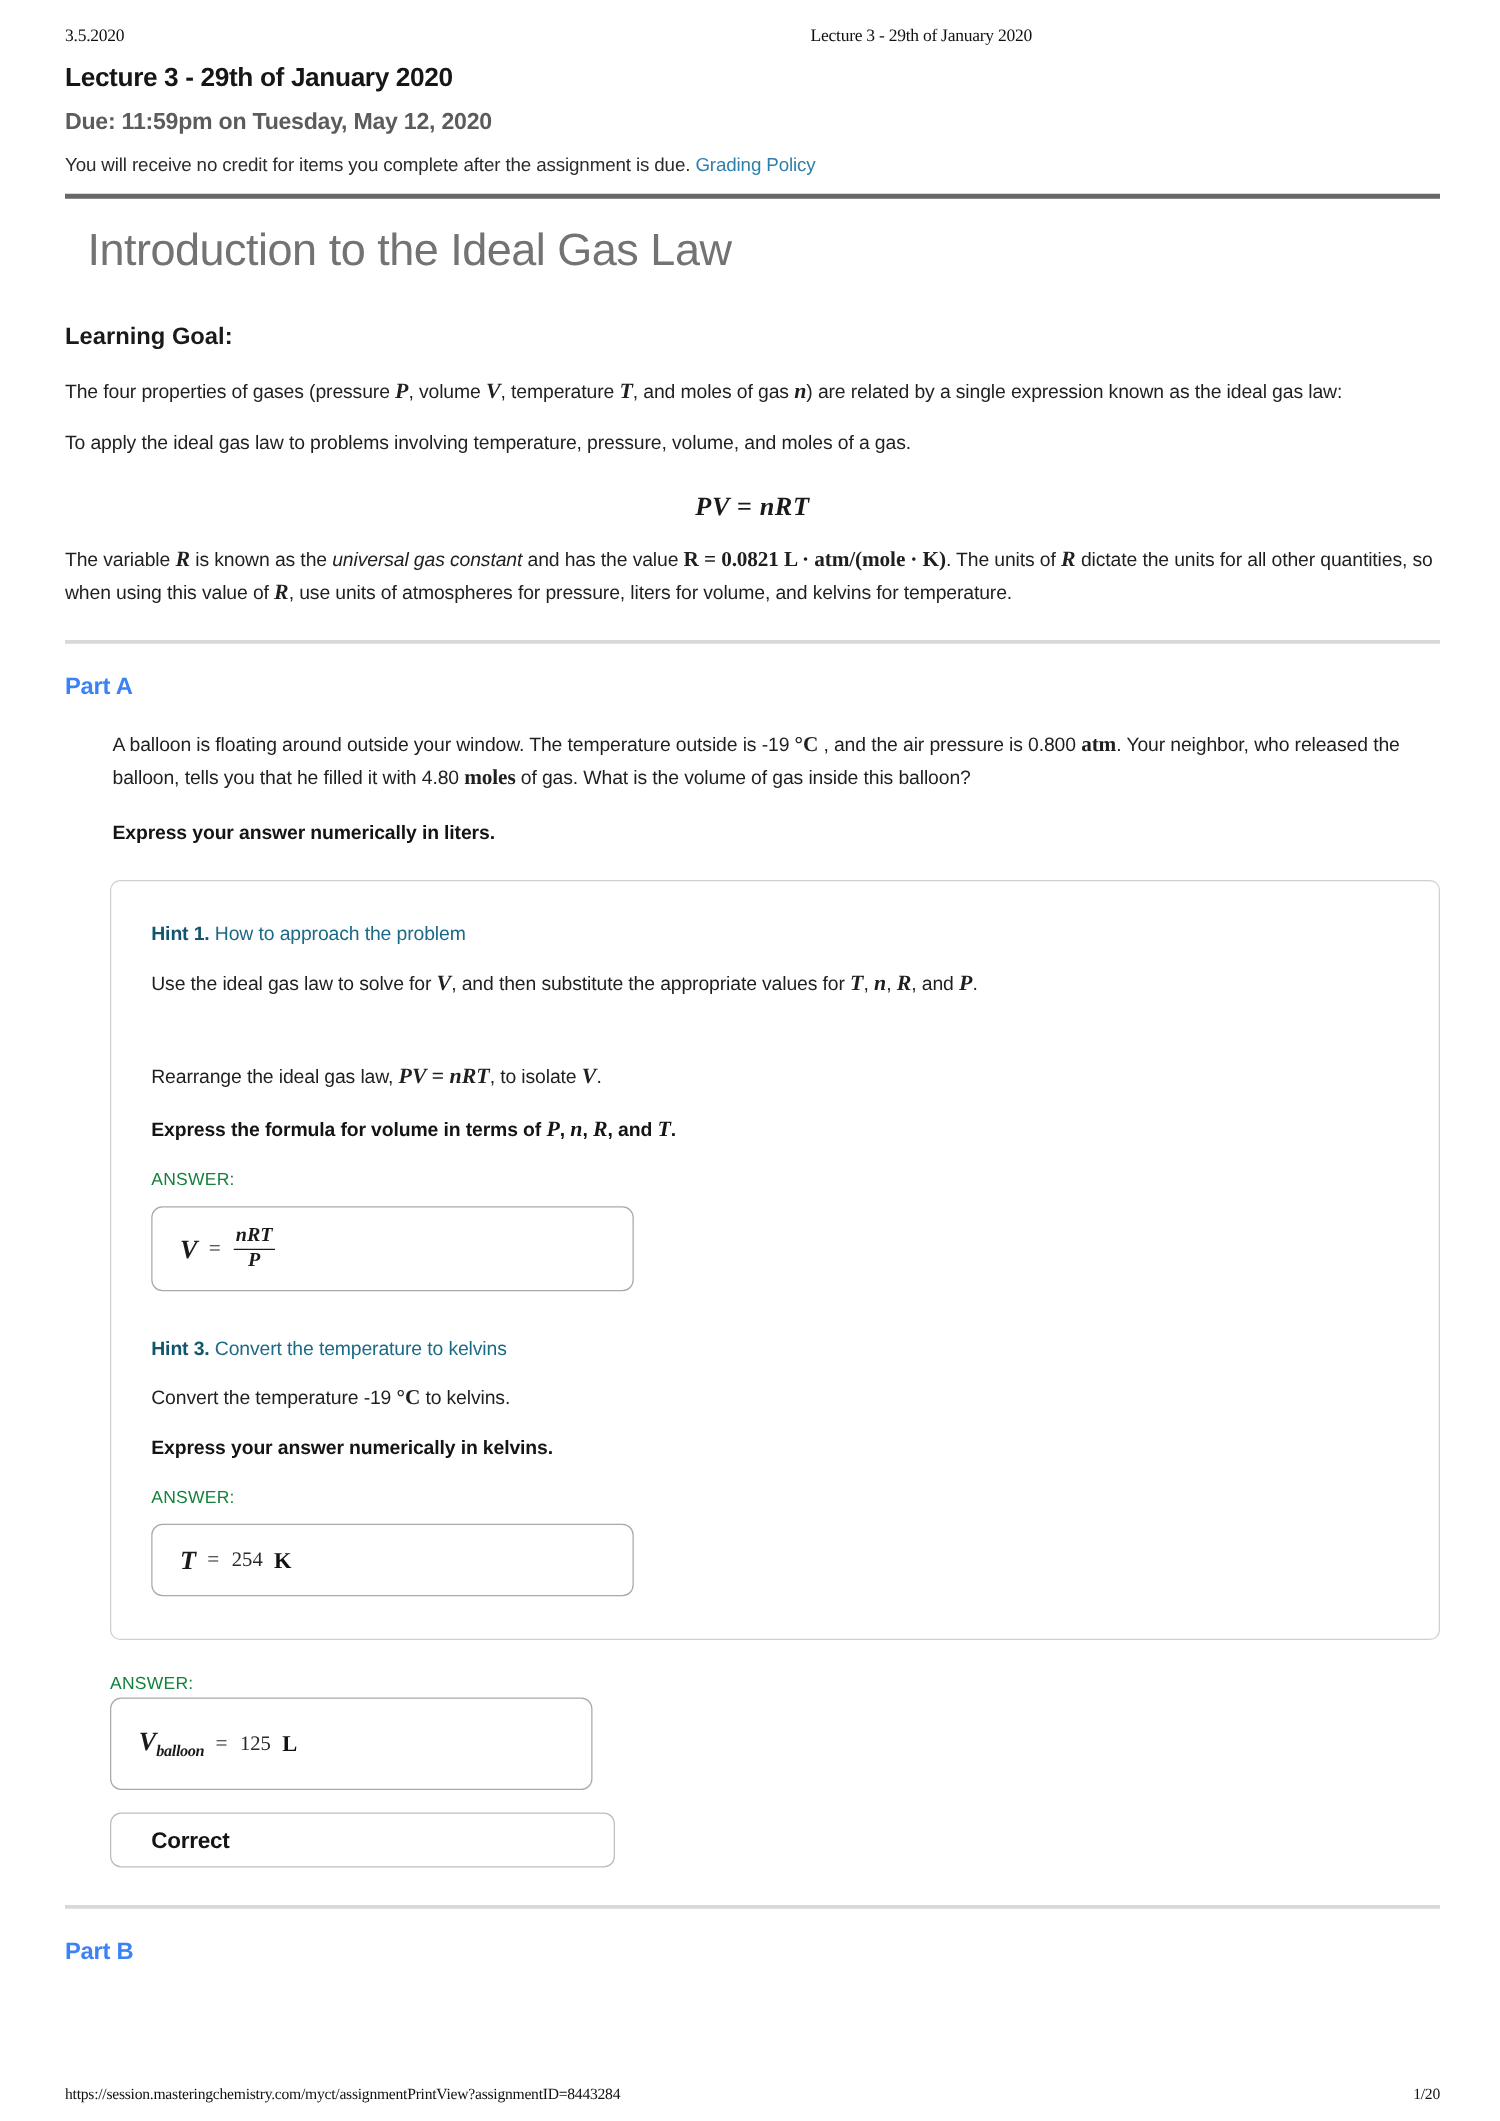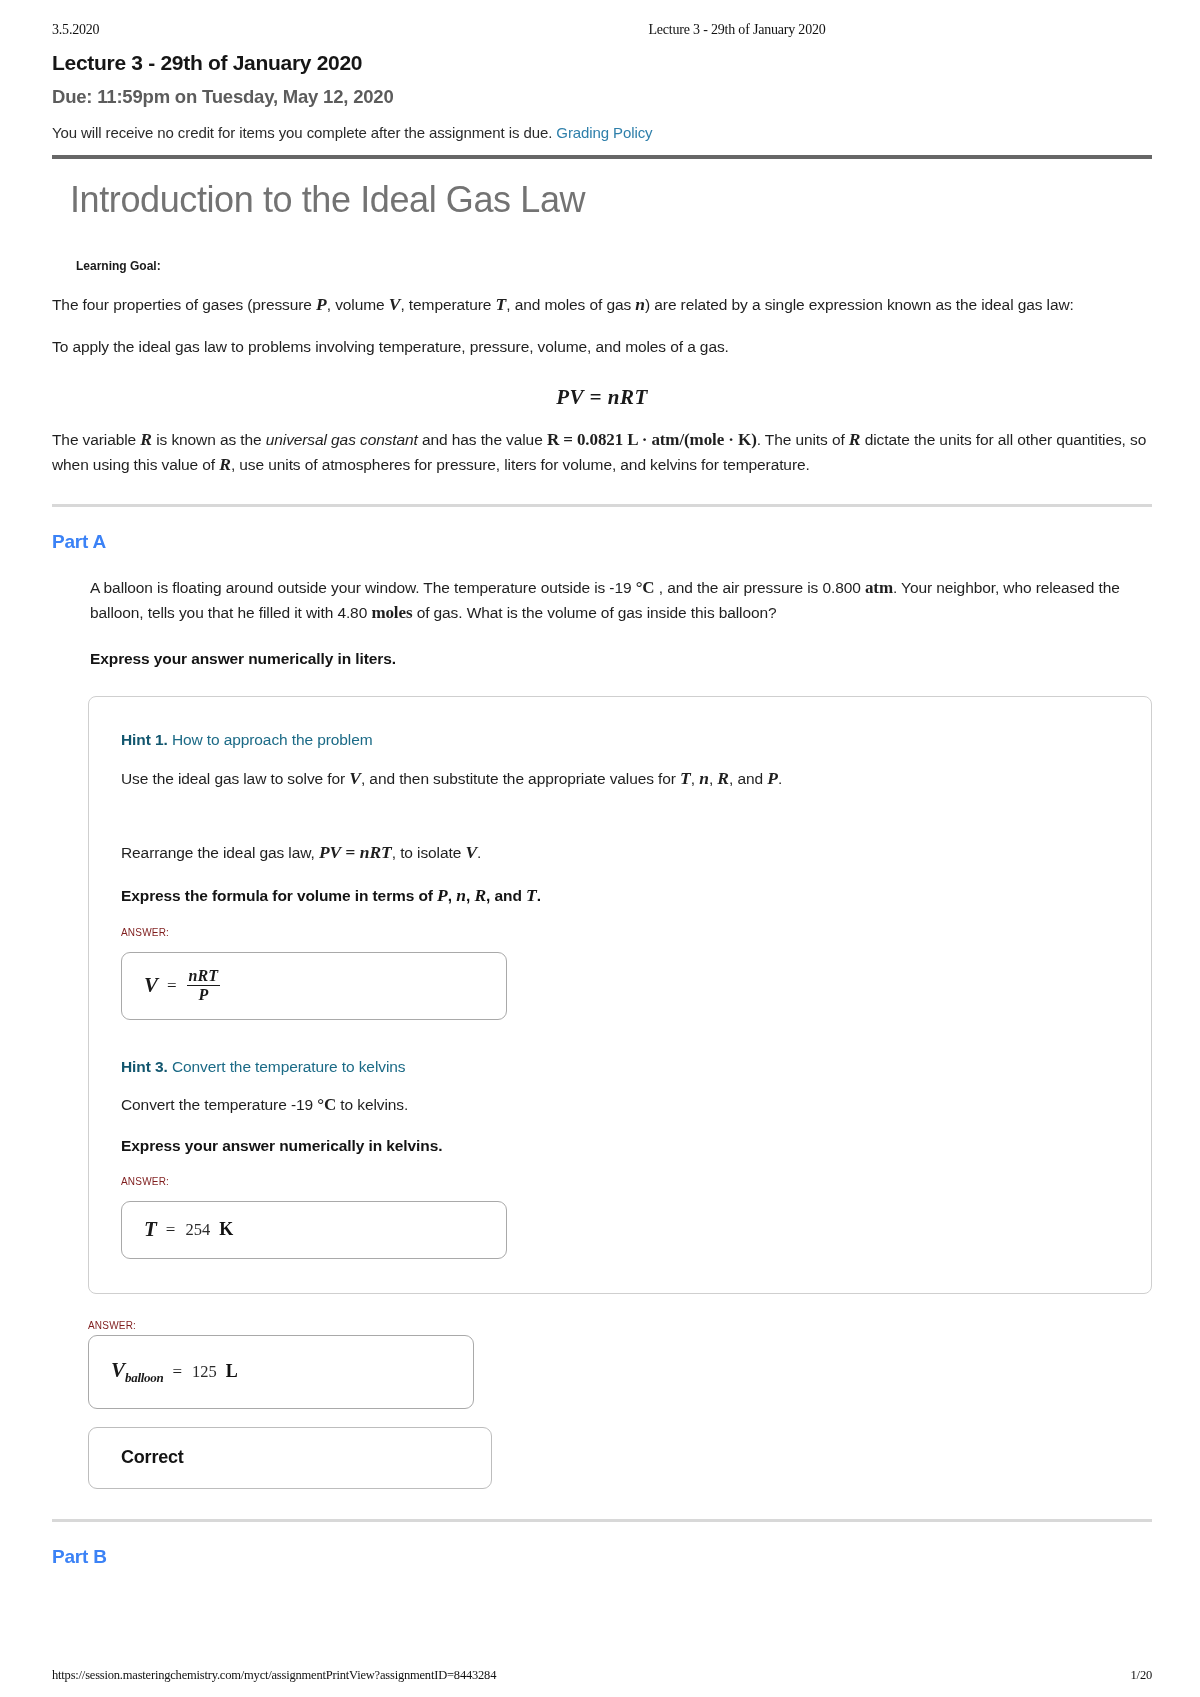--- a/index.html
+++ b/index.html
@@ -87,25 +87,24 @@
   .item-title {
     font-size: 36px;
     color: #737373;
     margin: 20px 0 0 18px;
     font-weight: normal;
     letter-spacing: -0.4px;
   }
 
   
   .lead-label {
-    font-size: 12px;
+    font-size: 19px;
     font-weight: bold;
     color: #1a1a1a;
     margin-top: 38px;
-    margin-left: 24px;
   }
   .para {
     font-size: 15.5px;
     color: #1f1f1f;
     margin-top: 19px;
     line-height: 1.45;
     letter-spacing: -0.1px;
   }
   .para.tight { margin-top: 17px; }
 
@@ -193,22 +192,22 @@
     letter-spacing: -0.1px;
   }
   .hint-bold {
     font-size: 15.5px;
     font-weight: bold;
     color: #141414;
     margin-top: 22px;
     letter-spacing: -0.1px;
   }
   .answer-label {
-    font-size: 10px;
-    color: #7f1d1d;
+    font-size: 14px;
+    color: #15803d;
     margin-top: 21px;
     letter-spacing: 0.2px;
   }
 
   
   .ans-box {
     border: 1.5px solid #a9a9a9;
     border-radius: 9px;
     background: #fff;
     box-sizing: border-box;
@@ -227,21 +226,21 @@
     margin-top: 14px;
   }
   .ans-box-final {
     width: 386px;
     height: 74px;
     margin-top: 4px;
     margin-left: 36px;
   }
   .ans-box-correct {
     width: 404px;
-    height: 62px;
+    height: 44px;
     margin-top: 18px;
     margin-left: 36px;
     border-color: #bdbdbd;
     padding-left: 32px;
   }
 
   .eq-var {
     font-family: "Liberation Serif", serif;
     font-weight: bold;
     font-style: italic;

